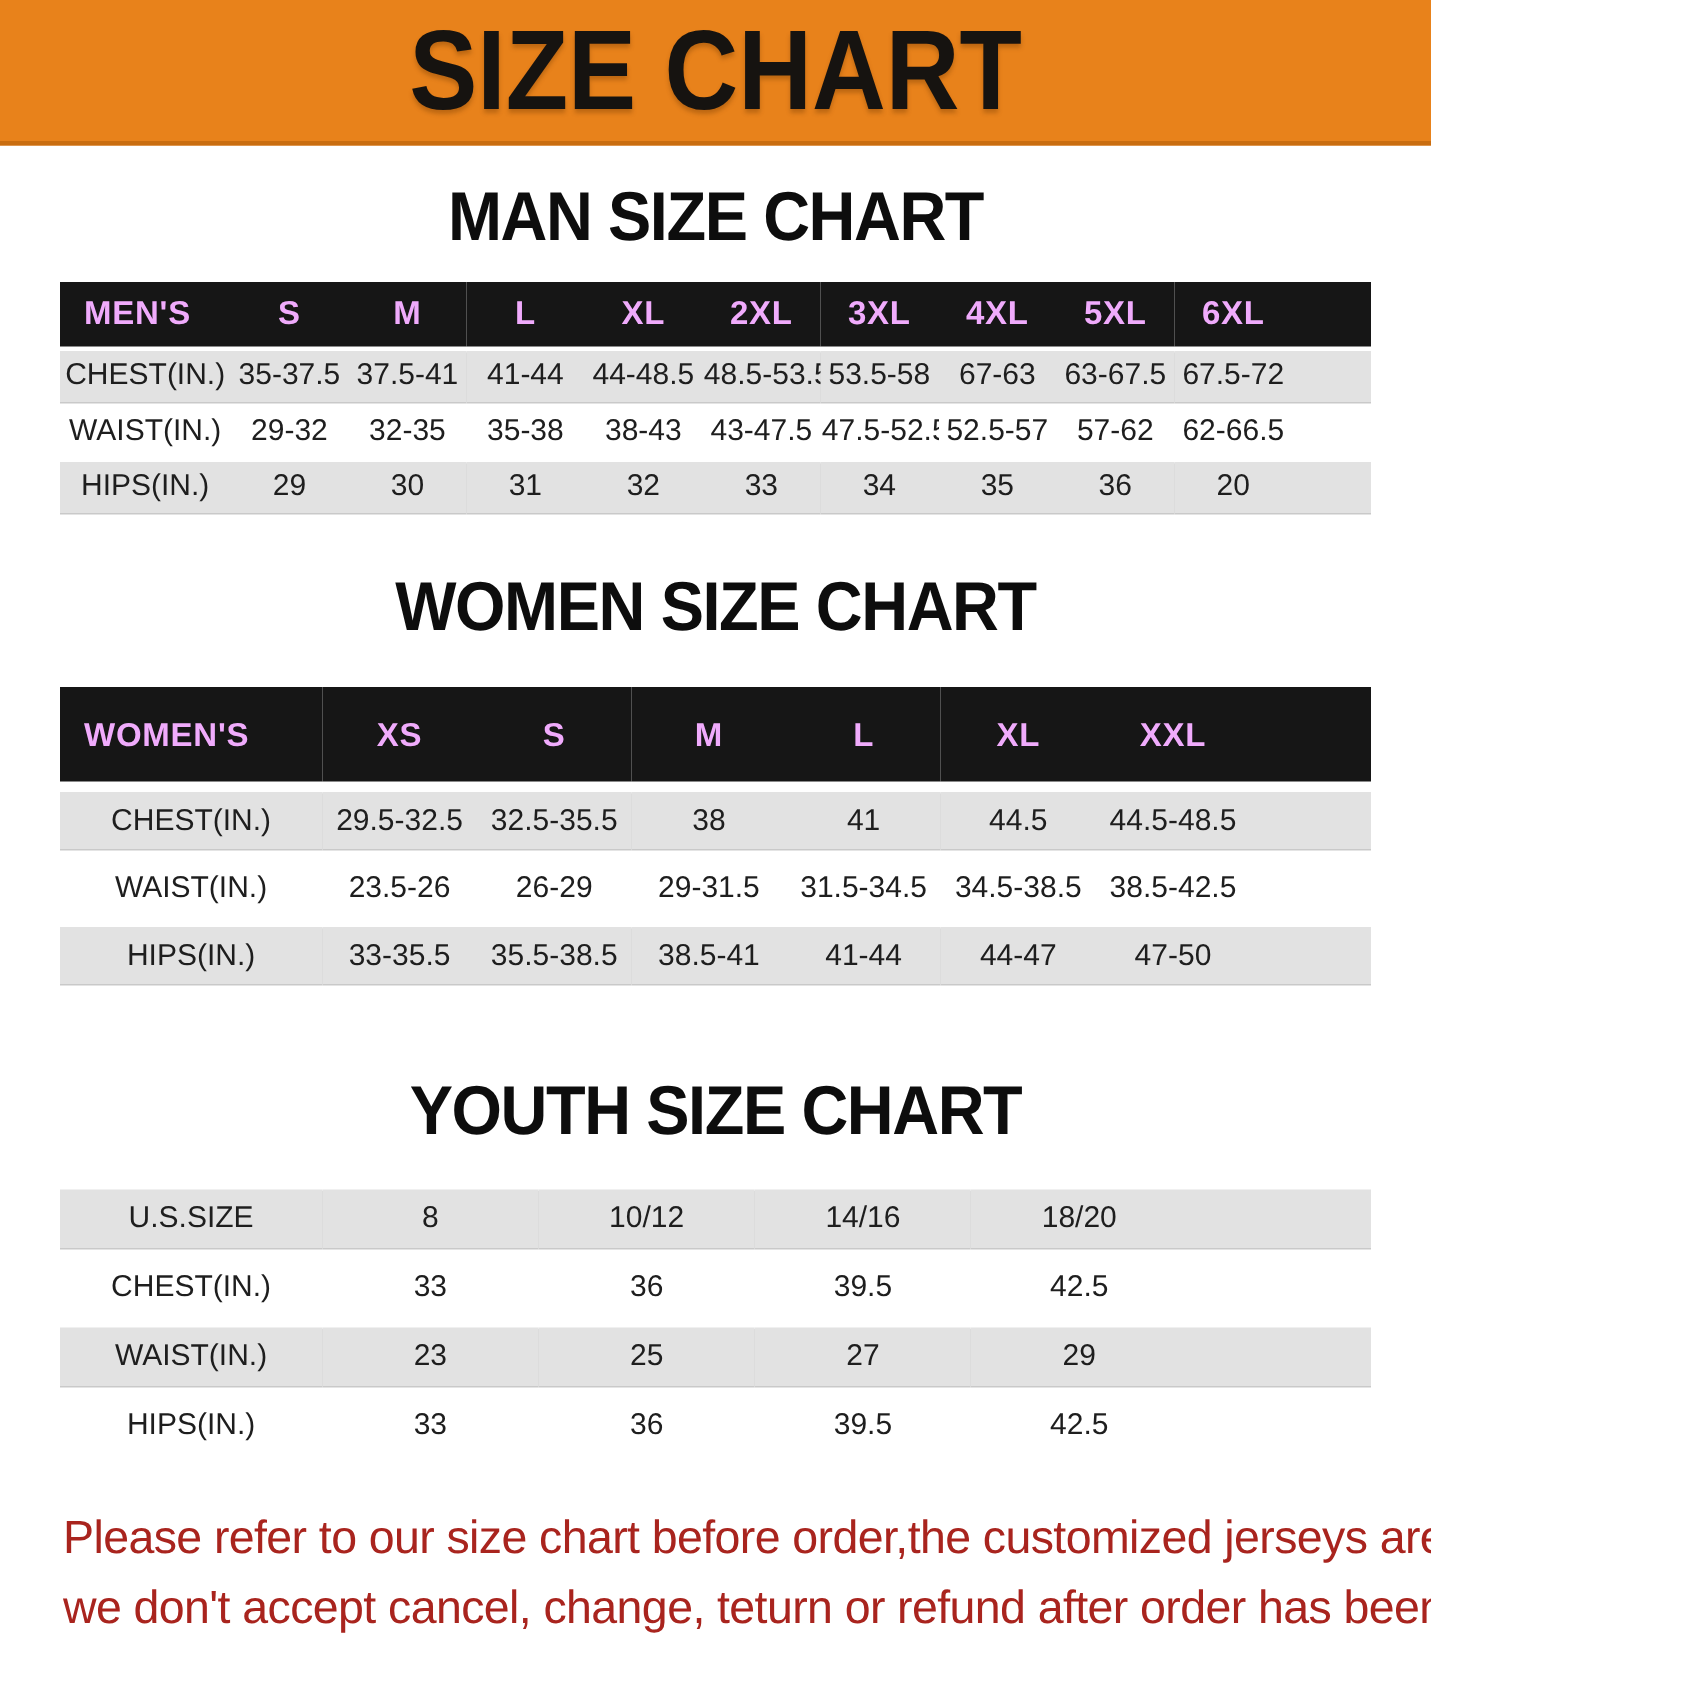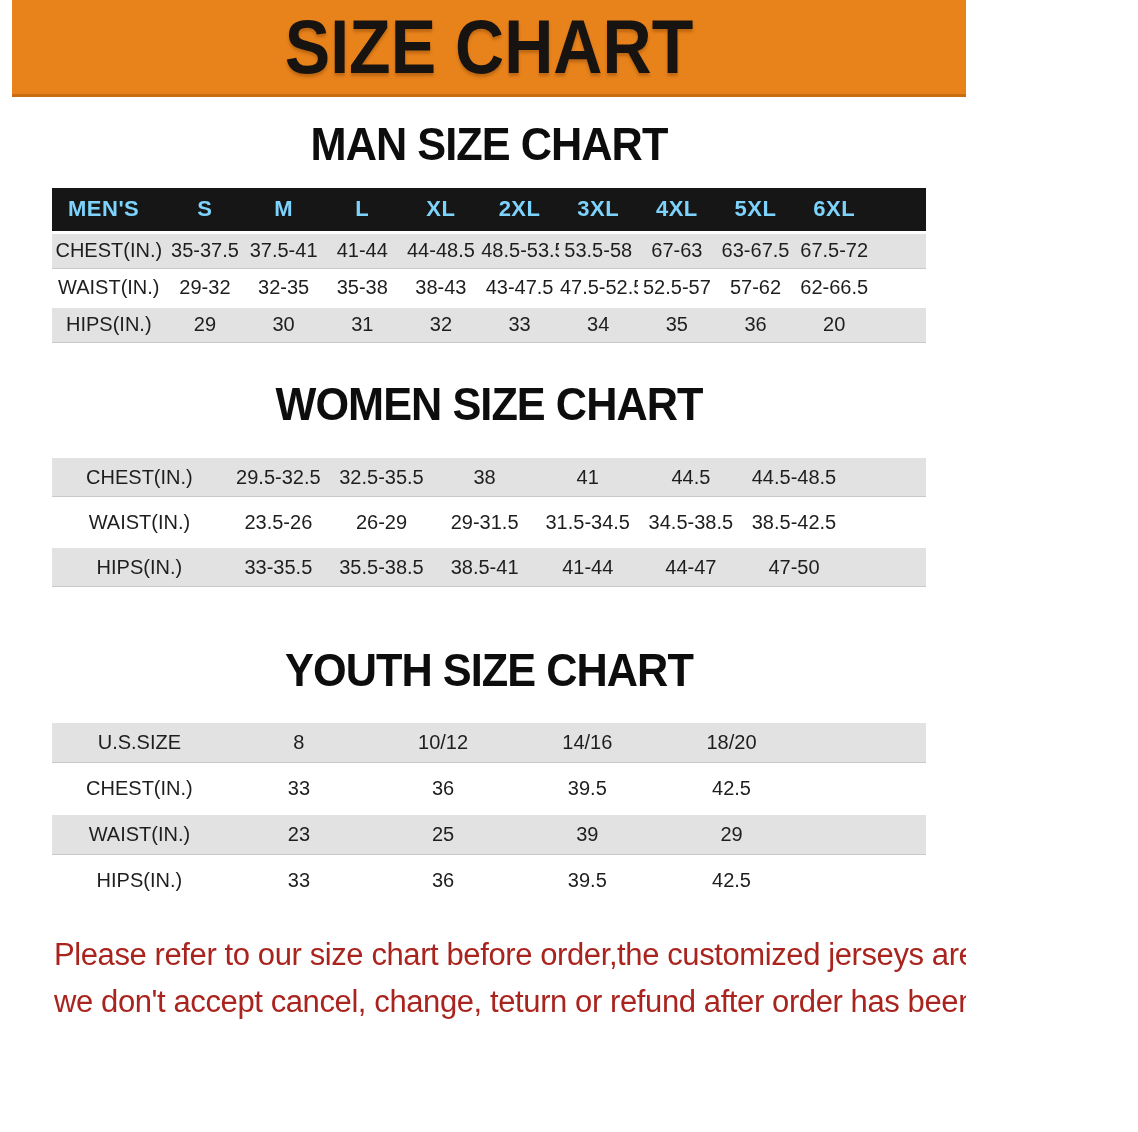--- a/index.html
+++ b/index.html
@@ -7,21 +7,20 @@
     padding: 0;
     background: #ffffff;
     font-family: "Liberation Sans", sans-serif;
   }
   #page {
     width: 954px;
     height: 1132px;
     background: #ffffff;
     overflow: hidden;
     position: relative;
-    padding-left: 12px;
   }
   
   .banner {
     width: 100%;
     height: 97px;
     background: #E8821B;
     border-bottom: 3px solid #c96d10;
     box-sizing: border-box;
     display: flex;
     align-items: center;
@@ -67,21 +66,21 @@
   table.t-man   { border-spacing: 0 3px; }
   table.t-women { border-spacing: 0 7px; }
   table.t-youth { border-spacing: 0 7px; }
   .size-table th, .size-table td {
     text-align: center;
     overflow: hidden;
     white-space: nowrap;
   }
   tr.hdr th {
     background: #161616;
-    color: #7dd3fc;
+    color: #f0abfc;
     font-weight: 700;
     font-size: 22px;
     letter-spacing: 0.5px;
   }
   .t-man   tr.hdr th { height: 41px; }
   .t-women tr.hdr th { height: 61px; }
   .t-youth tr.hdr th { height: 61px; }
   th.corner {
     text-align: left;
     padding-left: 16px;
@@ -201,20 +200,30 @@
         <col style="width:20%">
         <col style="width:11.8%">
           <col style="width:11.8%">
           <col style="width:11.8%">
         <col style="width:11.8%">
           <col style="width:11.8%">
           <col style="width:11.8%">
         <col style="width:9.2%">
       </colgroup>
       <tbody>
+          <tr class="hdr">
+        <th class="corner">WOMEN'S</th>
+        <th>XS</th>
+        <th>S</th>
+        <th>M</th>
+        <th>L</th>
+        <th>XL</th>
+        <th>XXL</th>
+        <th></th>
+      </tr>
       <tr class="row row-gray">
         <td class="rlabel">CHEST(IN.)</td>
         <td>29.5-32.5</td>
         <td>32.5-35.5</td>
         <td>38</td>
         <td>41</td>
         <td>44.5</td>
         <td>44.5-48.5</td>
         <td></td>
       </tr>
@@ -268,21 +277,21 @@
         <td>33</td>
         <td>36</td>
         <td>39.5</td>
         <td>42.5</td>
         <td></td>
       </tr>
       <tr class="row row-gray">
         <td class="rlabel">WAIST(IN.)</td>
         <td>23</td>
         <td>25</td>
-        <td>39</td>
+        <td>27</td>
         <td>29</td>
         <td></td>
       </tr>
       <tr class="row row-white">
         <td class="rlabel">HIPS(IN.)</td>
         <td>33</td>
         <td>36</td>
         <td>39.5</td>
         <td>42.5</td>
         <td></td>

